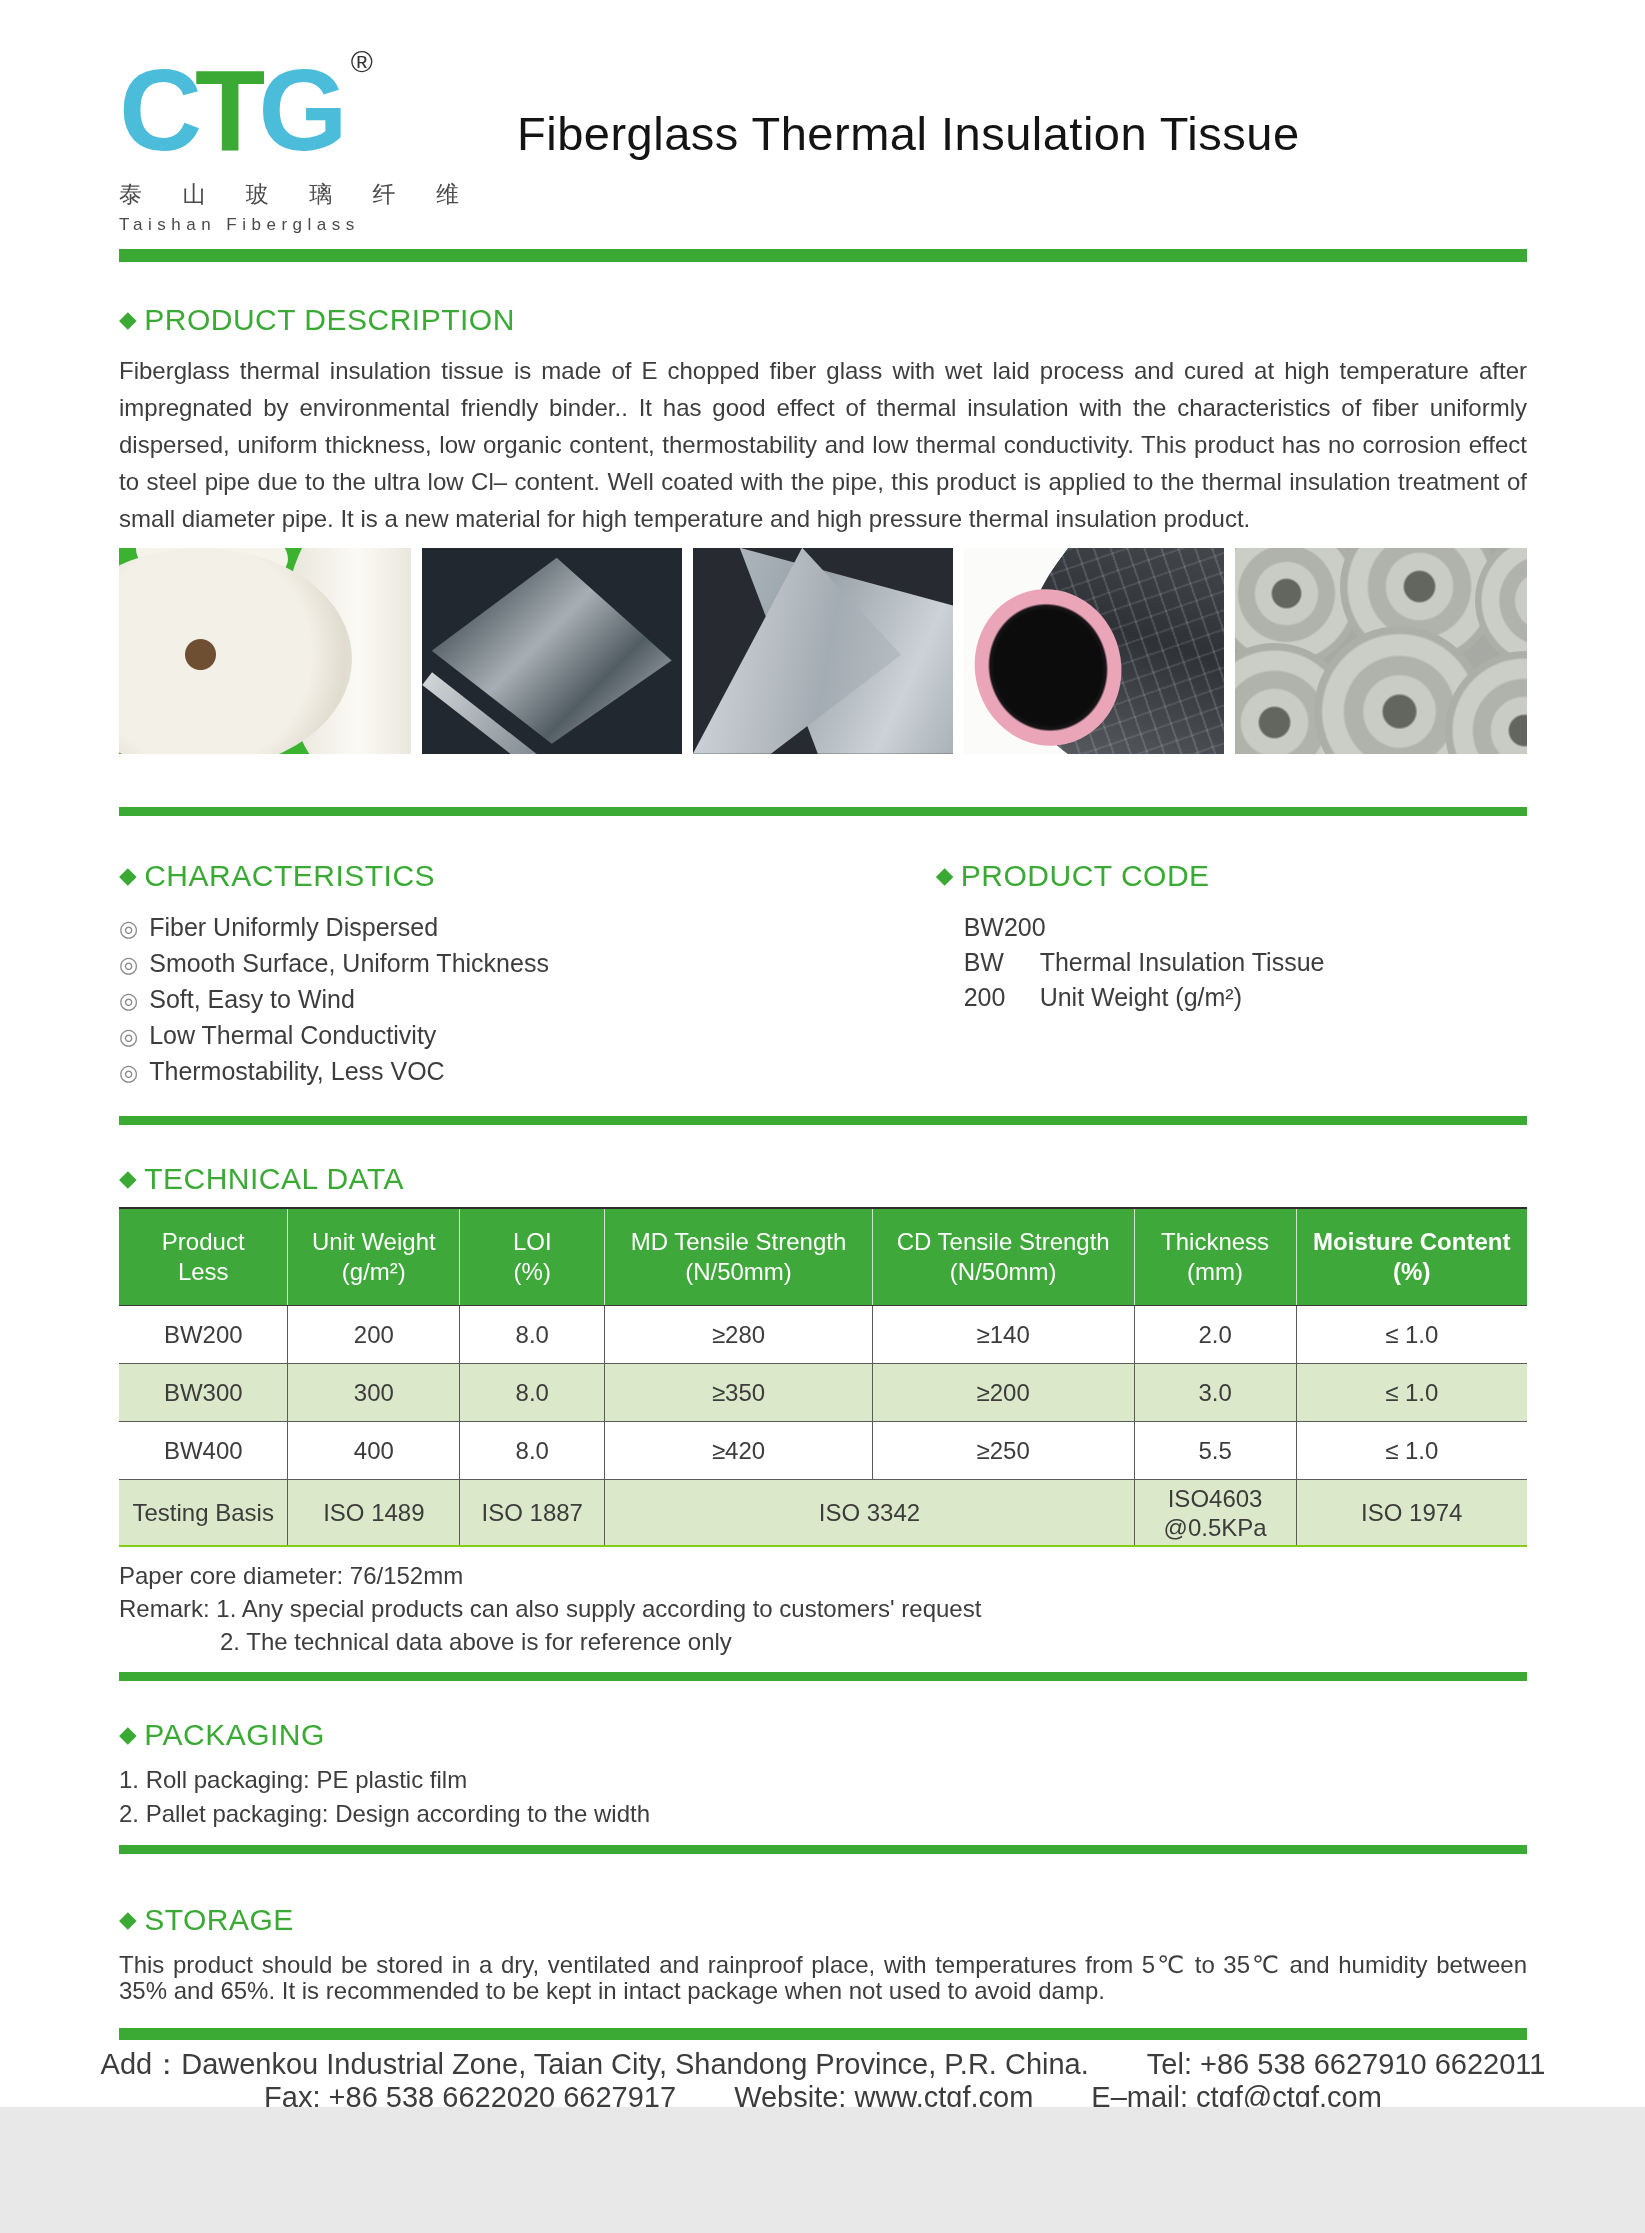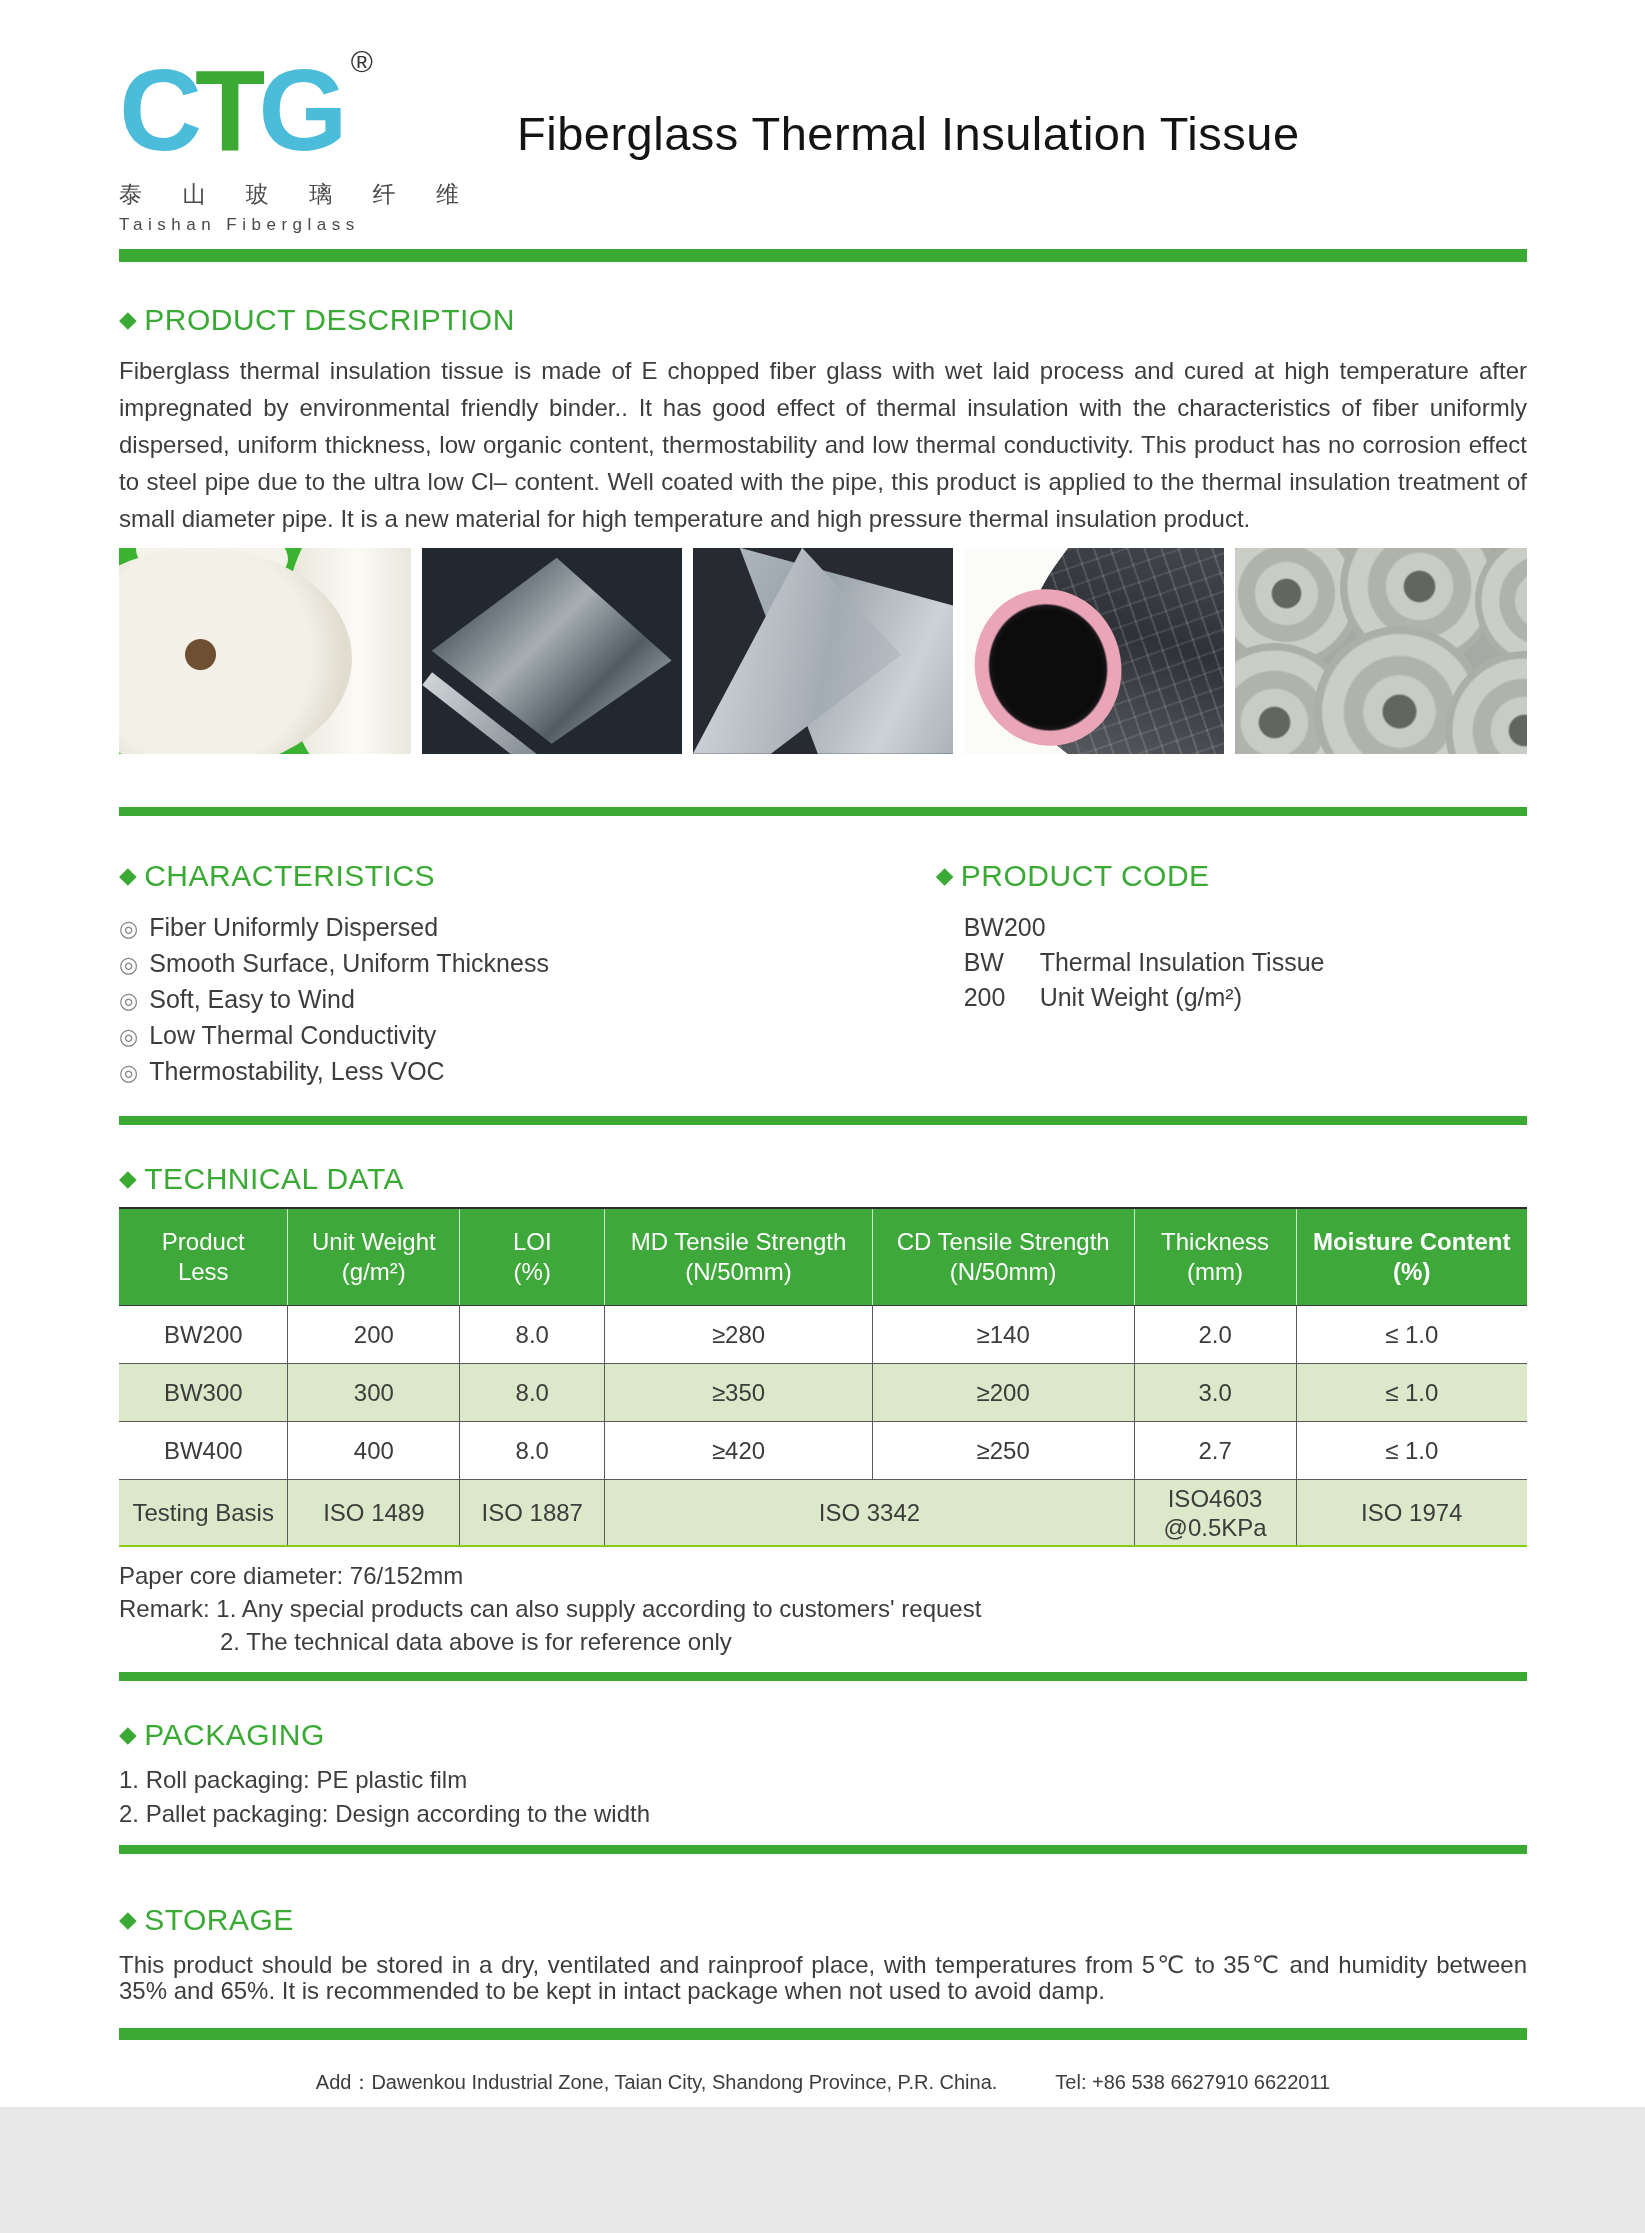--- a/index.html
+++ b/index.html
@@ -110,21 +110,21 @@
   .row-alt td{background:var(--row-alt);}
   .row-testing td{height:66px;line-height:29px;background:var(--row-alt);}
   .notes{margin-top:12px;font-size:24px;line-height:33px;}
   .note-indent{padding-left:101px;}
 
   
   .pack-list{margin-top:10px;font-size:24px;line-height:34px;}
   .store-body{margin-top:14px;font-size:24px;line-height:26px;text-align:justify;}
 
   
-  .footer{margin-top:26px;font-size:20px;line-height:33px;color:#3c3c3c;}
+  .footer{margin-top:8px;font-size:29px;line-height:33px;color:#3c3c3c;}
   .f-line{display:flex;justify-content:center;column-gap:58px;white-space:nowrap;}
 </style>
 </head>
 <body>
 
 <div class="page">
 
   <div class="header">
     <div class="logo">
       <div class="logo-letters"><span class="lc">C</span><span class="lt">T</span><span class="lg">G</span><span class="reg">®</span></div>
@@ -288,21 +288,21 @@
           <td>≥200</td>
           <td>3.0</td>
           <td>≤ 1.0</td>
         </tr>
         <tr>
           <td>BW400</td>
           <td>400</td>
           <td>8.0</td>
           <td>≥420</td>
           <td>≥250</td>
-          <td>2.7</td>
+          <td>5.5</td>
           <td>≤ 1.0</td>
         </tr>
         <tr class="row-testing">
           <td>Testing Basis</td>
           <td>ISO 1489</td>
           <td>ISO 1887</td>
           <td colspan="2">ISO 3342</td>
           <td>
               <div>ISO4603</div>
               <div>@0.5KPa</div>

